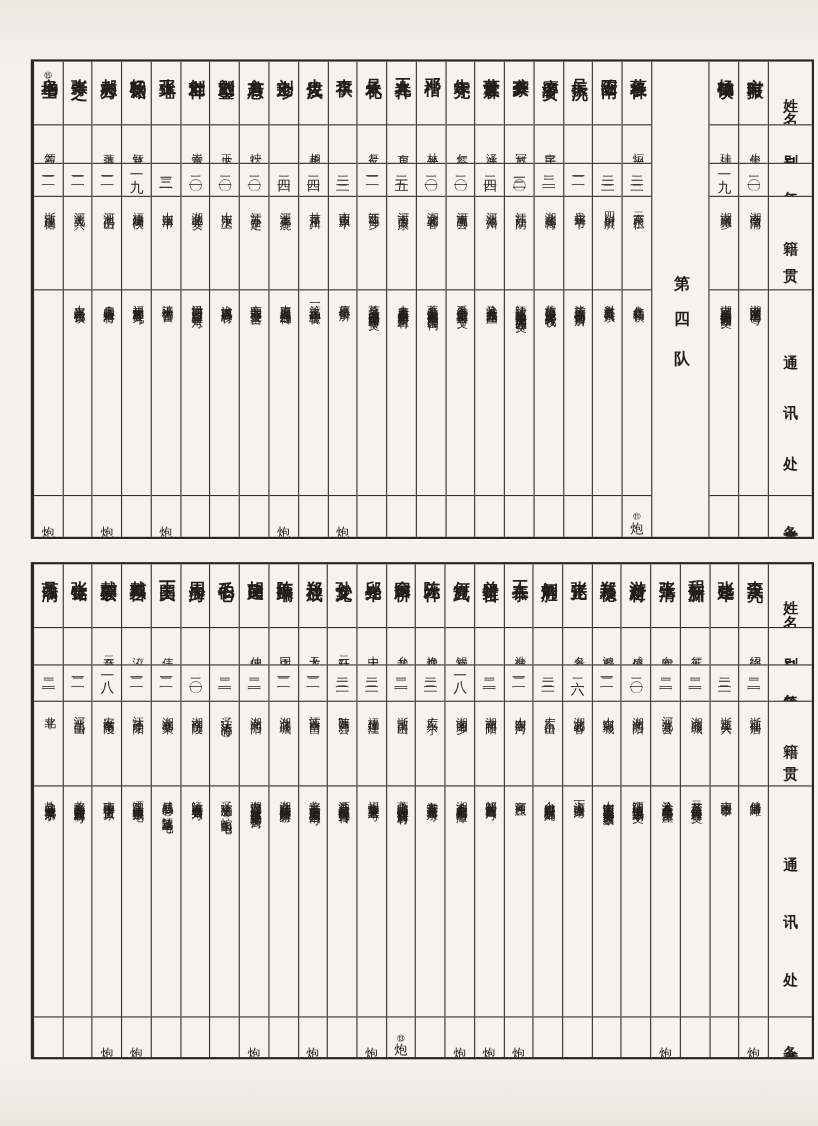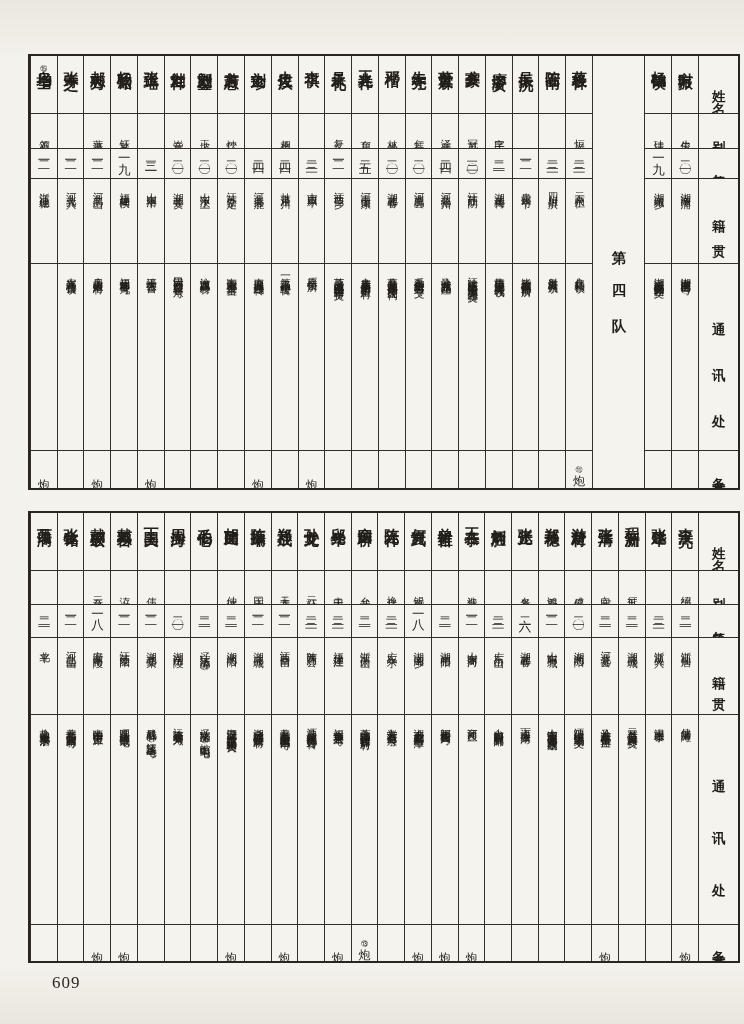--- a/index.html
+++ b/index.html
@@ -1751,14 +1751,13 @@
           </span>
     </div>
     <div class="cell c-remark r-remark">
       <span class="cellInner">
             <span class="main vtext"></span>
             <span class="note"></span>
           </span>
     </div>
   </div>
     </div>
-  <div class="page-number">609</div>
 </div>
 
 </body></html>

